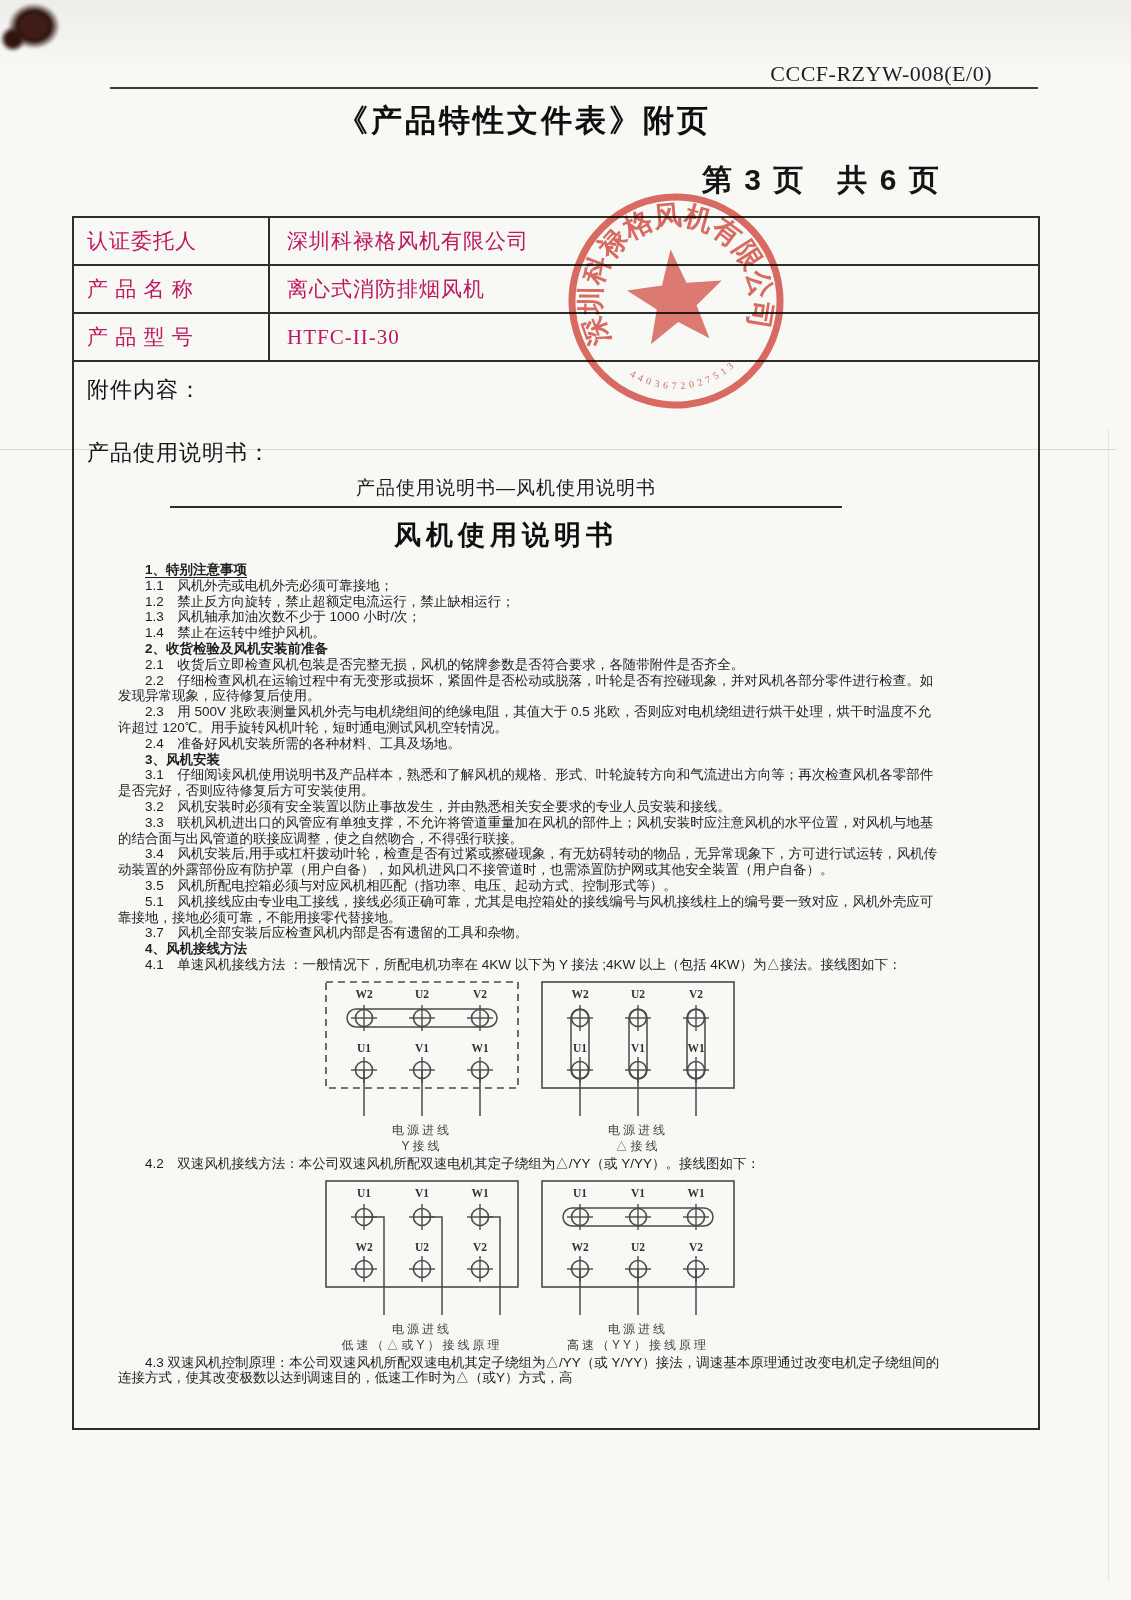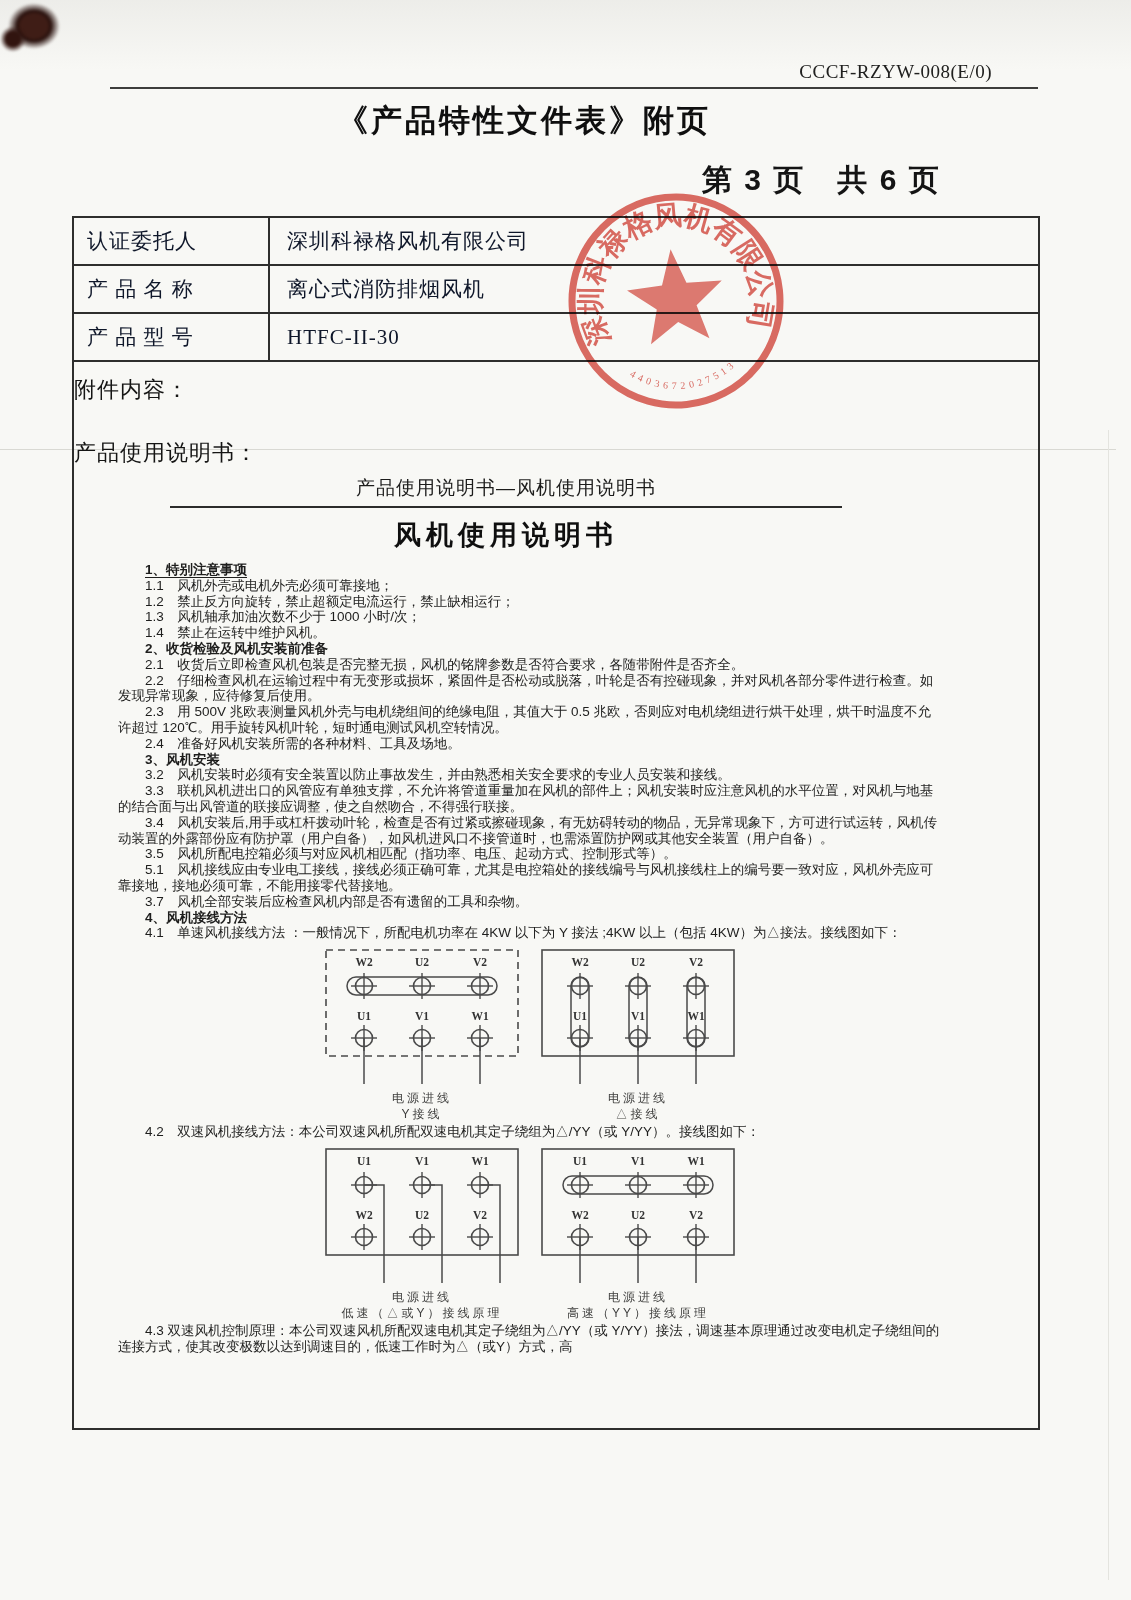--- a/index.html
+++ b/index.html
@@ -12,41 +12,41 @@
   .top-shade { position:absolute; top:0; left:0; width:100%; height:70px;
     background:linear-gradient(#e8e8e4, rgba(232,232,228,0)); opacity:.7; }
   .corner-blob-1 { position:absolute; left:8px; top:3px; width:52px; height:46px;
     background:radial-gradient(closest-side, #3f1d16 50%, #2a120e 65%, rgba(42,18,14,0) 100%);
     border-radius:42% 58% 52% 48%; filter:blur(1px); }
   .corner-blob-2 { position:absolute; left:0px; top:26px; width:26px; height:26px;
     background:radial-gradient(closest-side, #31140f 55%, rgba(49,20,15,0) 100%);
     border-radius:50%; filter:blur(1px); }
 
   .doc-code { position:absolute; top:61px; left:0; width:992px; text-align:right;
-    font-family:"Liberation Serif", serif; font-size:19px; color:#20201f; letter-spacing:.5px; }
+    font-family:"Liberation Serif", serif; font-size:22px; color:#20201f; letter-spacing:.5px; }
   .header-rule { position:absolute; top:87px; left:110px; width:928px; height:2px; background:#3d3d3c; }
   .main-title { position:absolute; top:100px; left:0; width:1048px; text-align:center;
     font-size:31px; font-weight:bold; letter-spacing:3px; color:#0f0f0f; }
   .page-info { position:absolute; top:160px; left:702px; font-size:30px; font-weight:bold;
     letter-spacing:2px; color:#141414; }
 
   .scan-line { position:absolute; left:0; top:449px; width:1116px; height:1px; background:#d9d9d3; }
   .scan-edge { position:absolute; right:22px; top:430px; width:1px; height:1150px; background:#e4e4df; }
 
   .doc-box { position:absolute; left:72px; top:216px; width:964px; height:1210px;
     border:2px solid #2e2e2d; background:transparent; }
 
   .info-row { display:flex; height:46px; border-bottom:2px solid #2e2e2d; align-items:stretch;
-    font-family:"Liberation Serif", serif; font-size:21px; color:#0f172a; }
+    font-family:"Liberation Serif", serif; font-size:21px; color:#be185d; }
   .info-label { width:181px; border-right:2px solid #2e2e2d; padding-left:13px;
     display:flex; align-items:center; letter-spacing:1px; }
   .info-value { padding-left:17px; display:flex; align-items:center; letter-spacing:1px; }
 
   .attach { font-family:"Liberation Serif", serif; font-size:22px; color:#151514;
-    padding-left:0; letter-spacing:1px; }
+    padding-left:13px; letter-spacing:1px; }
   .attach-1 { margin-top:13px; }
   .attach-2 { margin-top:33px; }
 
   .manual-head { text-align:center; position:relative; left:-50px; margin-top:7px; }
   .manual-subtitle { font-size:19px; color:#1c1c1b; letter-spacing:1px; }
   .manual-rule { width:672px; height:2px; background:#2c2c2b; margin:5px auto 0; }
   .manual-title { font-size:27px; font-weight:bold; letter-spacing:5px; margin-top:9px; color:#0f0f0f; }
 
   .manual-body { margin:9px 96px 0 44px; font-size:13.5px; line-height:15.8px; color:#1e1e1d; }
   .manual-body p { margin:0; text-indent:2em; }
@@ -111,20 +111,21 @@
       <p>1.1　风机外壳或电机外壳必须可靠接地；</p>
       <p>1.2　禁止反方向旋转，禁止超额定电流运行，禁止缺相运行；</p>
       <p>1.3　风机轴承加油次数不少于 1000 小时/次；</p>
       <p>1.4　禁止在运转中维护风机。</p>
       <p class="h">2、收货检验及风机安装前准备</p>
       <p>2.1　收货后立即检查风机包装是否完整无损，风机的铭牌参数是否符合要求，各随带附件是否齐全。</p>
       <p>2.2　仔细检查风机在运输过程中有无变形或损坏，紧固件是否松动或脱落，叶轮是否有控碰现象，并对风机各部分零件进行检查。如发现异常现象，应待修复后使用。</p>
       <p>2.3　用 500V 兆欧表测量风机外壳与电机绕组间的绝缘电阻，其值大于 0.5 兆欧，否则应对电机绕组进行烘干处理，烘干时温度不允许超过 120℃。用手旋转风机叶轮，短时通电测试风机空转情况。</p>
       <p>2.4　准备好风机安装所需的各种材料、工具及场地。</p>
       <p class="h">3、风机安装</p>
+      <p>3.1　仔细阅读风机使用说明书及产品样本，熟悉和了解风机的规格、形式、叶轮旋转方向和气流进出方向等；再次检查风机各零部件是否完好，否则应待修复后方可安装使用。</p>
       <p>3.2　风机安装时必须有安全装置以防止事故发生，并由熟悉相关安全要求的专业人员安装和接线。</p>
       <p>3.3　联机风机进出口的风管应有单独支撑，不允许将管道重量加在风机的部件上；风机安装时应注意风机的水平位置，对风机与地基的结合面与出风管道的联接应调整，使之自然吻合，不得强行联接。</p>
       <p>3.4　风机安装后,用手或杠杆拨动叶轮，检查是否有过紧或擦碰现象，有无妨碍转动的物品，无异常现象下，方可进行试运转，风机传动装置的外露部份应有防护罩（用户自备），如风机进风口不接管道时，也需添置防护网或其他安全装置（用户自备）。</p>
       <p>3.5　风机所配电控箱必须与对应风机相匹配（指功率、电压、起动方式、控制形式等）。</p>
       <p>5.1　风机接线应由专业电工接线，接线必须正确可靠，尤其是电控箱处的接线编号与风机接线柱上的编号要一致对应，风机外壳应可靠接地，接地必须可靠，不能用接零代替接地。</p>
       <p>3.7　风机全部安装后应检查风机内部是否有遗留的工具和杂物。</p>
       <p class="h">4、风机接线方法</p>
       <p>4.1　单速风机接线方法 ：一般情况下，所配电机功率在 4KW 以下为 Y 接法 ;4KW 以上（包括 4KW）为△接法。接线图如下：</p>
       <div class="diagram-row">
         <div class="diagram">

